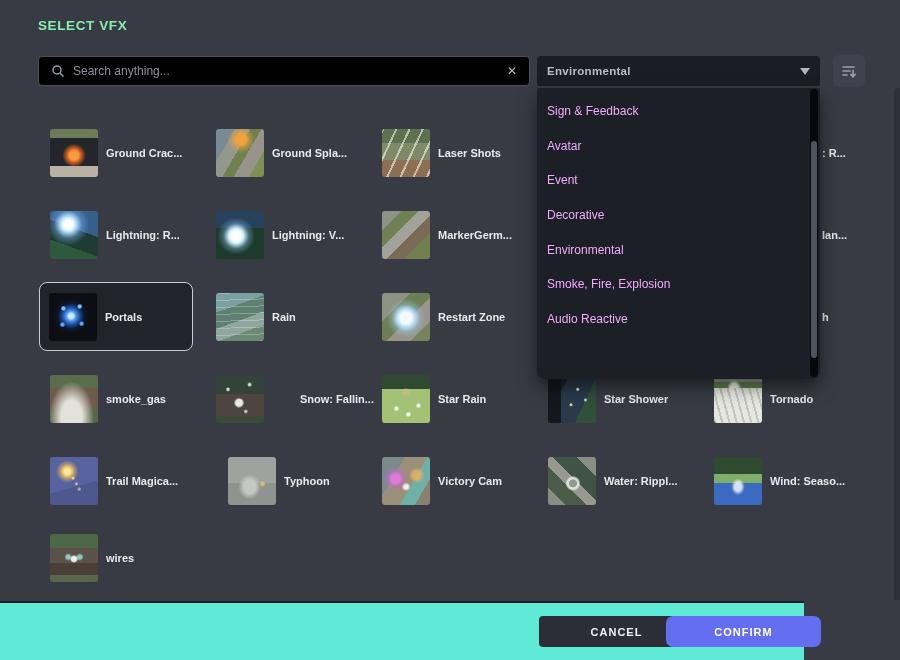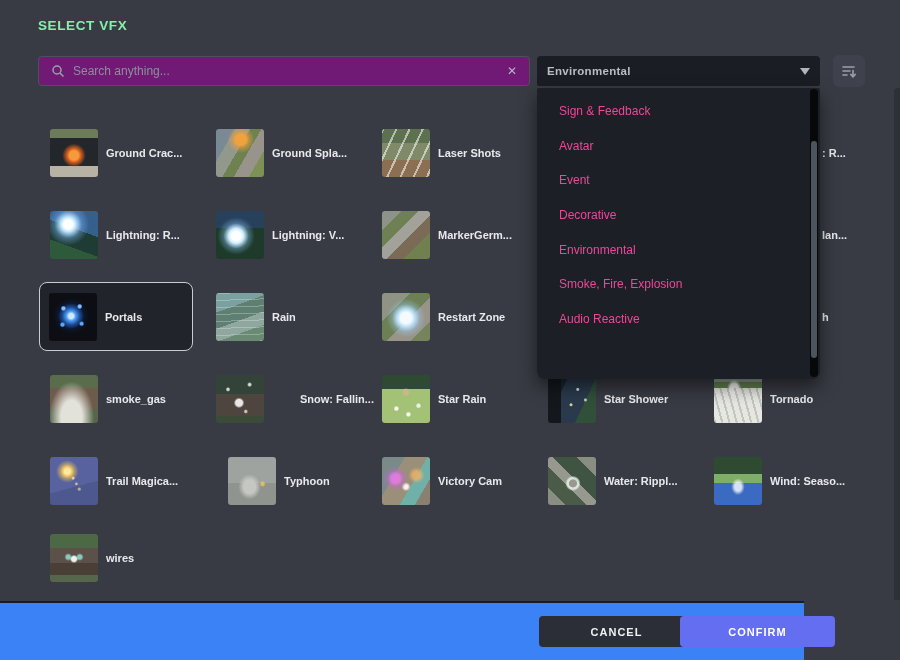--- a/index.html
+++ b/index.html
@@ -10,21 +10,21 @@
     -webkit-font-smoothing:antialiased;
   }
   
   .title{
     position:absolute;left:38px;top:18px;
     color:#86efac;font-size:13.5px;font-weight:700;letter-spacing:.6px;
   }
   
   .search-box{
     position:absolute;left:38px;top:56px;width:492px;height:30px;
-    background:#701a75;border:1px solid #4e515a;border-radius:4px;
+    background:#000000;border:1px solid #4e515a;border-radius:4px;
     box-sizing:border-box;display:flex;align-items:center;gap:8px;padding:0 12px;
   }
   .search-box .ph{color:#8d9099;font-size:12px;}
   .search-box .clear{margin-left:auto;color:#b4b7bf;font-size:12px;cursor:pointer;}
   .select{
     position:absolute;left:537px;top:56px;width:283px;height:30px;
     background:#1b1d24;border-radius:4px 4px 2px 2px;
     box-sizing:border-box;display:flex;align-items:center;padding:0 10px;
   }
   .select .val{color:#b9bdc4;font-size:11.5px;font-weight:700;letter-spacing:.3px;}
@@ -55,43 +55,43 @@
     background:#2e3038;border-radius:4px 0 0 0;
   }
   
   .dropdown-panel{
     position:absolute;left:537px;top:88px;width:283px;height:291px;
     background:#1d1f26;border-radius:2px 2px 8px 8px;
     box-shadow:0 8px 18px rgba(0,0,0,.5);
     box-sizing:border-box;padding-top:6px;z-index:10;
   }
   .dd-item{
-    height:34.6px;display:flex;align-items:center;padding-left:22px;
-    color:#ec4899;font-size:12px;cursor:pointer;
+    height:34.6px;display:flex;align-items:center;padding-left:10px;
+    color:#f0abfc;font-size:12px;cursor:pointer;
   }
   .dd-scrollbar{
     position:absolute;right:2px;top:1px;bottom:2px;width:8px;
     background:#07080a;border-radius:4px;
   }
   .dd-thumb{
     position:absolute;left:1px;width:6px;top:52px;height:217px;
     background:#4e545e;border-radius:3px;
   }
   
   .footer{
     position:absolute;left:0;top:601px;width:804px;height:59px;
-    background:#3b82f6;border-top:2px solid #1a1c22;box-sizing:border-box;
+    background:#5eead4;border-top:2px solid #1a1c22;box-sizing:border-box;
   }
   .btn{
     position:absolute;top:13px;width:155px;height:31px;border:none;border-radius:4px;
     font-family:"Liberation Sans", sans-serif;font-size:11px;font-weight:700;
     letter-spacing:1px;color:#ffffff;cursor:pointer;
   }
   .btn.cancel{left:539px;background:#2c2e37;color:#eef0f3;}
-  .btn.confirm{left:680px;background:#646ef0;}
+  .btn.confirm{left:666px;background:#646ef0;border-radius:7px;}
   
   .t-ground-crack{background:
     radial-gradient(circle at 50% 55%, #f59b3c 0 13%, #d95f1e 19%, rgba(0,0,0,0) 33%),
     linear-gradient(180deg,#6c7c5a 0 18%, #23262b 18% 78%, #b7b2a4 78%);}
   .t-ground-splash{background:
     radial-gradient(circle at 52% 22%, #f0a23c 0 12%, rgba(240,160,60,.55) 18%, transparent 30%),
     linear-gradient(120deg,#7a8a94 0 25%, #93988c 25% 45%, #6f814f 45% 60%, #98948c 60% 80%, #7d9055 80%);}
   .t-laser-shots{background:
     repeating-linear-gradient(115deg, rgba(255,255,255,.55) 0 2px, transparent 2px 12px),
     linear-gradient(180deg,#5d7150 0 30%, #7e8a68 30% 65%, #8a6f52 65%);}

